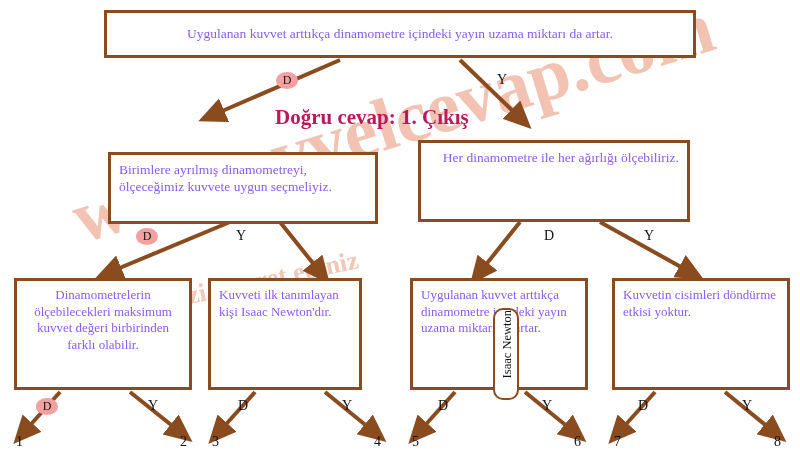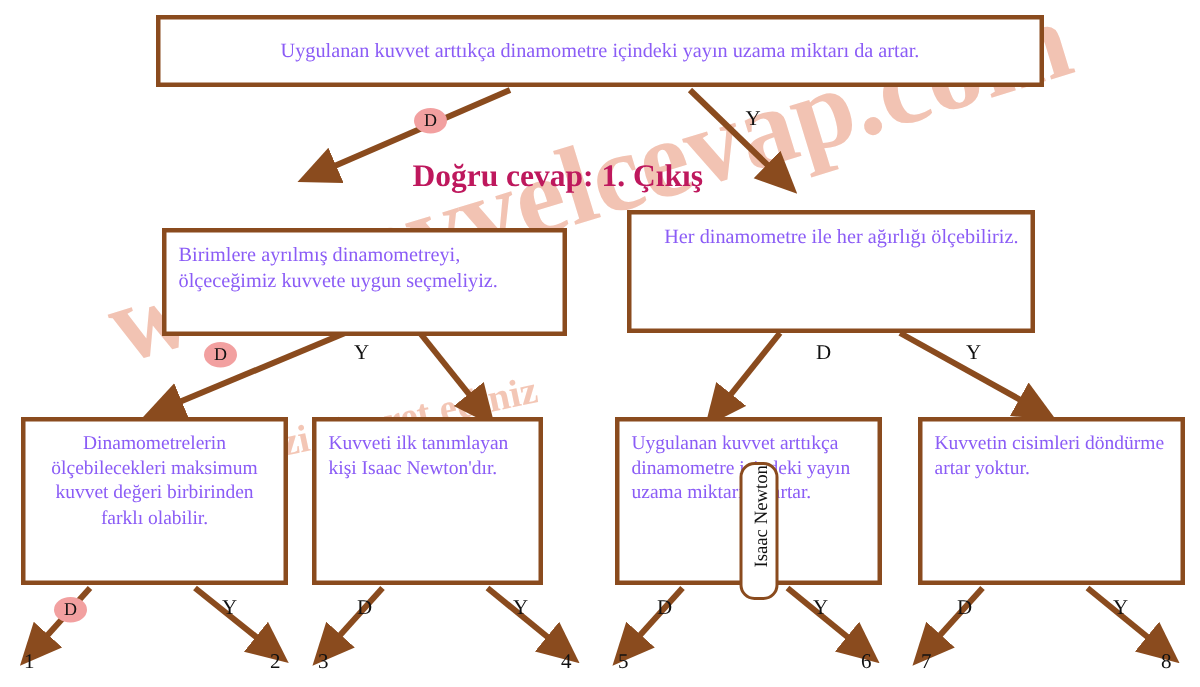--- a/index.html
+++ b/index.html
@@ -149,21 +149,21 @@
   <div class="box small" style="left:14px;top:278px;width:178px;height:112px;text-align:center;">
     <span>Dinamometrelerin ölçebilecekleri maksimum kuvvet değeri birbirinden farklı olabilir.</span>
   </div>
   <div class="box small" style="left:208px;top:278px;width:154px;height:112px;">
     <span>Kuvveti ilk tanımlayan kişi Isaac Newton'dır.</span>
   </div>
   <div class="box small" style="left:410px;top:278px;width:178px;height:112px;">
     <span>Uygulanan kuvvet arttıkça dinamometre içindeki yayın uzama miktarı da artar.</span>
   </div>
   <div class="box small" style="left:612px;top:278px;width:178px;height:112px;">
-    <span>Kuvvetin cisimleri döndürme artar yoktur.</span>
+    <span>Kuvvetin cisimleri döndürme etkisi yoktur.</span>
   </div>
 
   <div class="vlabel">
     <span>Isaac Newton</span>
   </div>
 
   <div class="dchip" style="left:36px;top:398px;">D</div>
   <div class="lbl" style="left:148px;top:398px;">Y</div>
   <div class="lbl" style="left:238px;top:398px;">D</div>
   <div class="lbl" style="left:342px;top:398px;">Y</div>

